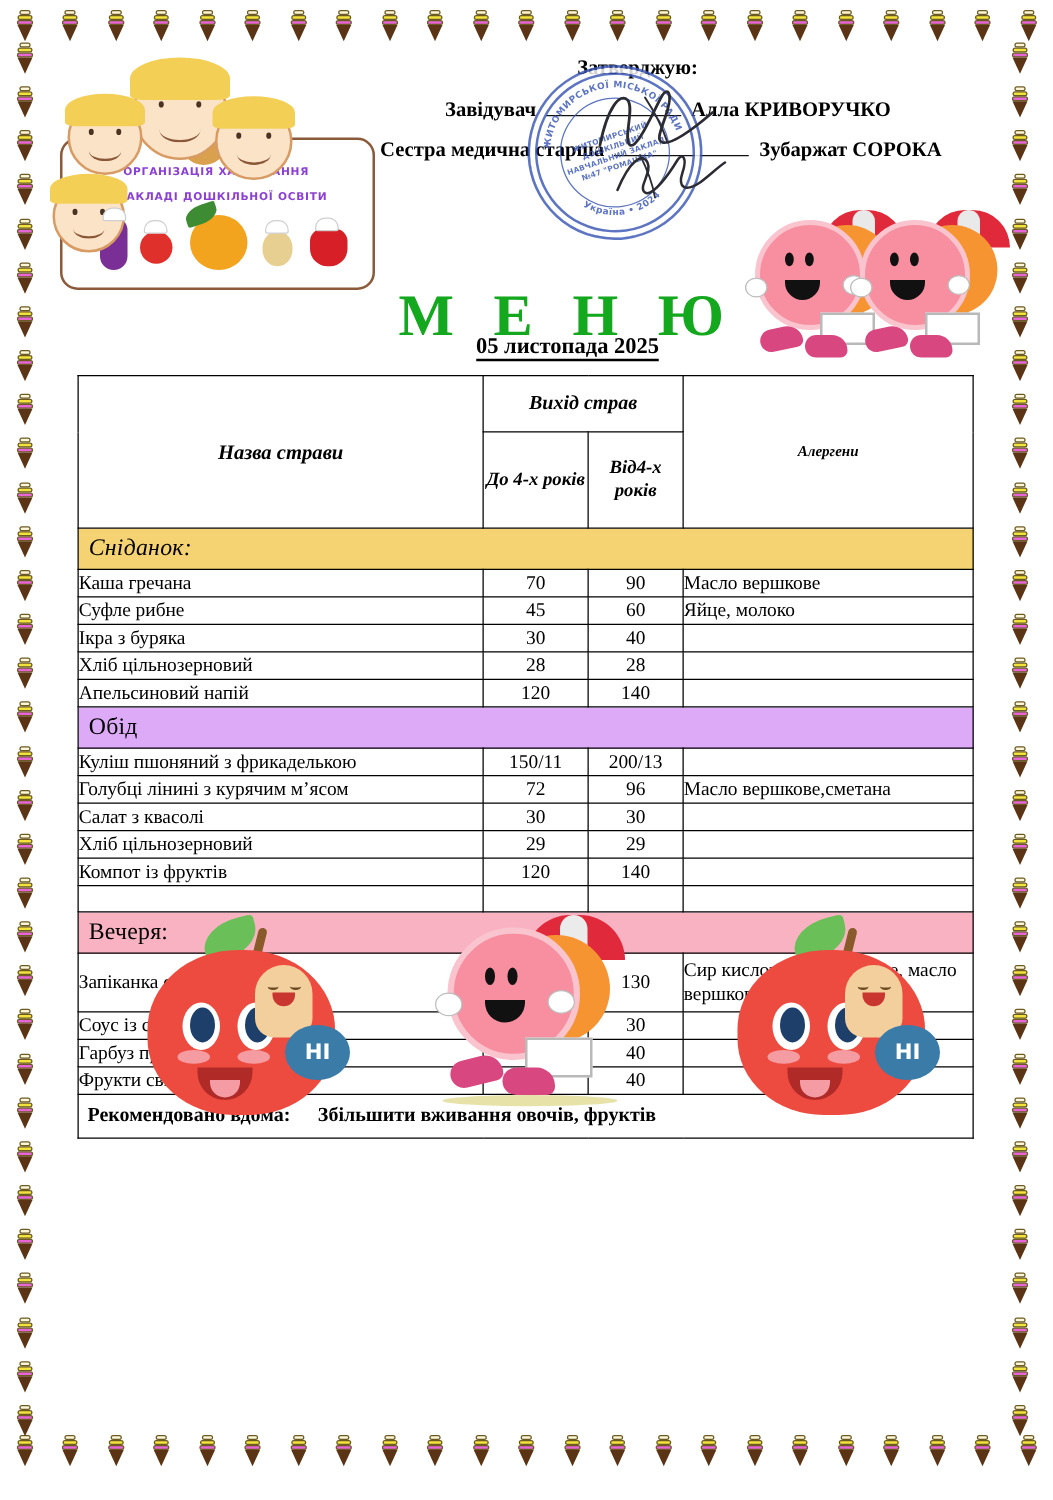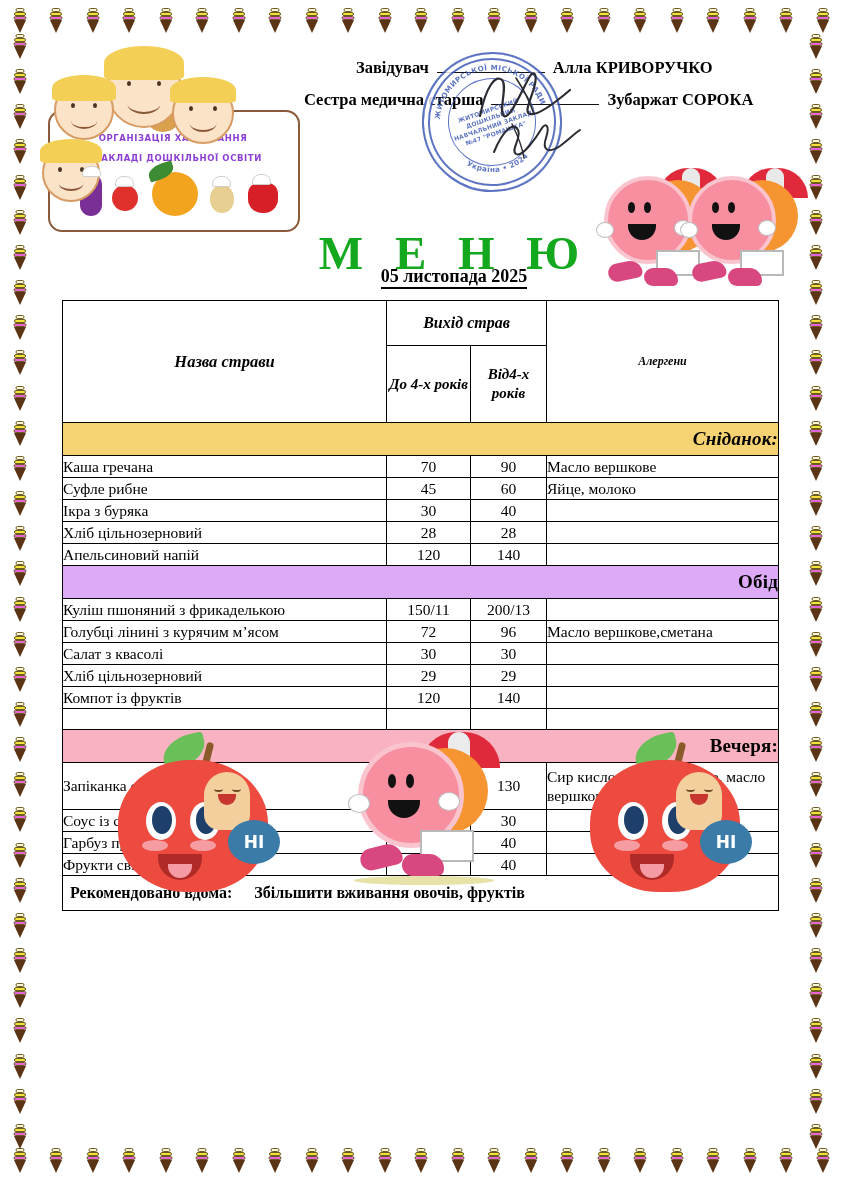--- a/index.html
+++ b/index.html
@@ -296,26 +296,25 @@
     text-align: center;
     padding: 4px 3px;
   }
   th.h-name  { font-size: 16.5px; }
   th.h-out   { height: 44px; }
   th.h-age   { height: 76px; line-height: 19px; font-size: 15px; }
   th.h-alrg  { font-size: 12px; font-family: Liberation Serif, serif; }
 
   tr.section-row td {
     font-style: italic;
-    font-weight: bold;
+    font-weight: normal;
     font-size: 19px;
     padding: 3px 0 3px 8px;
     height: 26px;
     letter-spacing: 0.2px;
-    text-align: right;
   }
   tr.section-breakfast td { background: #f5d372; }
   tr.section-lunch td     { background: #dcaaf7; font-style: normal; }
   tr.section-dinner td    { background: #f9b2c1; font-style: normal; }
 
   tr.dish-row td {
     font-size: 15.5px;
     height: 21px;
   }
   td.cell-name { padding: 1px 0 1px 7px; text-align: left; }
@@ -1056,20 +1055,21 @@
       <div style="position:absolute; left:112px; top:124px; width:26px; height:15px; background:#3d8c33; border-radius:60% 10% 60% 10%; transform:rotate(-18deg);"></div>
 
       <div class="chefhat" style="left:176px; top:136px;"></div>
       <div class="veg" style="left:174px; top:145px; width:24px; height:28px; background:#e6cf91; border-radius:48%;"></div>
 
       <div class="chefhat" style="left:216px; top:134px;"></div>
       <div class="veg" style="left:212px; top:143px; width:30px; height:30px; background:#d61f26; border-radius:10px 10px 14px 14px;"></div>
     </div>
 
     <div class="approval">
+      <div class="appr-title">Затверджую:</div>
 
       <div class="appr-row r1">
         <span class="appr-role">Завідувач</span>
         <span class="appr-sigline"></span>
         <span class="appr-name">Алла КРИВОРУЧКО</span>
       </div>
 
       <div class="appr-row r2">
         <span class="appr-role">Сестра медична старша</span>
         <span class="appr-sigline"></span>

